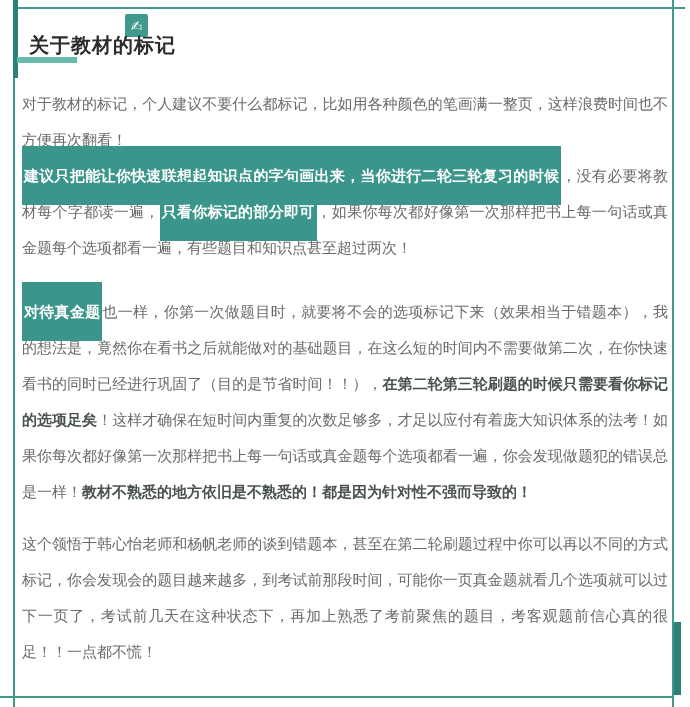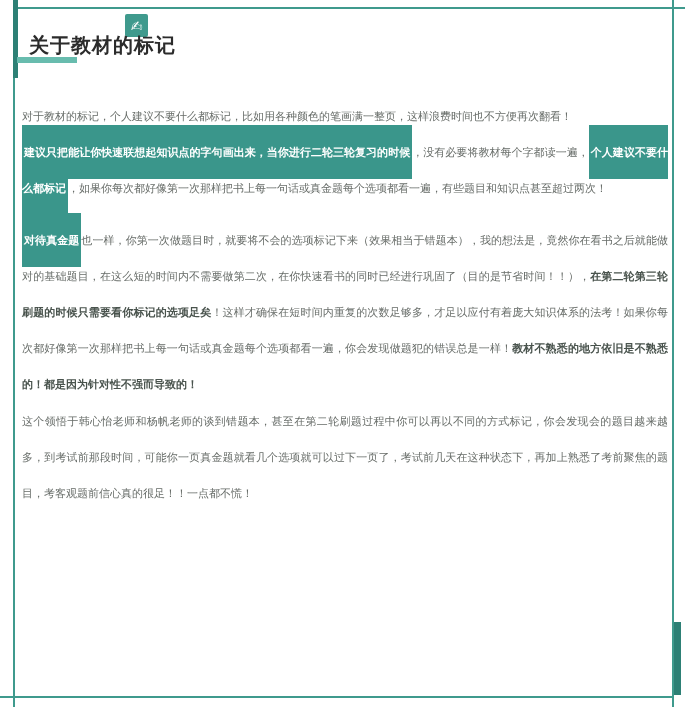--- a/index.html
+++ b/index.html
@@ -30,28 +30,28 @@
     font-size:20px;font-weight:700;color:var(--title-text);
     letter-spacing:1px;
   }
   .title-underline{
     position:absolute;left:17px;top:57px;width:60px;height:6px;
     background:var(--underline);
   }
 
   
   .article{
-    position:absolute;left:22px;top:98px;width:646px;
-    font-size:11px;line-height:36px;
+    position:absolute;left:22px;top:86px;width:646px;
+    font-size:15px;line-height:36px;
     color:var(--body-text);
     text-align:justify;
   }
   .article p{margin:0;}
-  .article p:nth-of-type(3){margin-top:16px;}
-  .article p:nth-of-type(4){margin-top:1px;}
+  .article p:nth-of-type(3){margin-top:28px;}
+  .article p:nth-of-type(4){margin-top:16px;}
   .run-normal{color:var(--body-text);}
   .run-highlight{
     background:var(--highlight-bg);
     color:var(--highlight-text);
     font-weight:700;
     padding:21px 2px;
   }
   .run-bold{
     color:var(--bold-text);
     font-weight:700;
@@ -69,17 +69,17 @@
   <div class="bar-right-thick"></div>
 
   <div class="icon-badge">
     <span>✍</span>
   </div>
   <h1 class="page-title">关于教材的标记</h1>
   <div class="title-underline"></div>
 
   <div class="article">
       <p><span class="run-normal">对于教材的标记，个人建议不要什么都标记，比如用各种颜色的笔画满一整页，这样浪费时间也不方便再次翻看！</span></p>
-      <p><span class="run-highlight">建议只把能让你快速联想起知识点的字句画出来，当你进行二轮三轮复习的时候</span><span class="run-normal">，没有必要将教材每个字都读一遍，</span><span class="run-highlight">个人建议不要什么都标记</span><span class="run-normal">，如果你每次都好像第一次那样把书上每一句话或真金题每个选项都看一遍，有些题目和知识点甚至超过两次！</span></p>
+      <p><span class="run-highlight">建议只把能让你快速联想起知识点的字句画出来，当你进行二轮三轮复习的时候</span><span class="run-normal">，没有必要将教材每个字都读一遍，</span><span class="run-highlight">只看你标记的部分即可</span><span class="run-normal">，如果你每次都好像第一次那样把书上每一句话或真金题每个选项都看一遍，有些题目和知识点甚至超过两次！</span></p>
       <p><span class="run-highlight">对待真金题</span><span class="run-normal">也一样，你第一次做题目时，就要将不会的选项标记下来（效果相当于错题本），我的想法是，竟然你在看书之后就能做对的基础题目，在这么短的时间内不需要做第二次，在你快速看书的同时已经进行巩固了（目的是节省时间！！），</span><span class="run-bold">在第二轮第三轮刷题的时候只需要看你标记的选项足矣</span><span class="run-normal">！这样才确保在短时间内重复的次数足够多，才足以应付有着庞大知识体系的法考！如果你每次都好像第一次那样把书上每一句话或真金题每个选项都看一遍，你会发现做题犯的错误总是一样！</span><span class="run-bold">教材不熟悉的地方依旧是不熟悉的！都是因为针对性不强而导致的！</span></p>
       <p><span class="run-normal">这个领悟于韩心怡老师和杨帆老师的谈到错题本，甚至在第二轮刷题过程中你可以再以不同的方式标记，你会发现会的题目越来越多，到考试前那段时间，可能你一页真金题就看几个选项就可以过下一页了，考试前几天在这种状态下，再加上熟悉了考前聚焦的题目，考客观题前信心真的很足！！一点都不慌！</span></p>
     </div>
 </div>
 
 </body></html>

